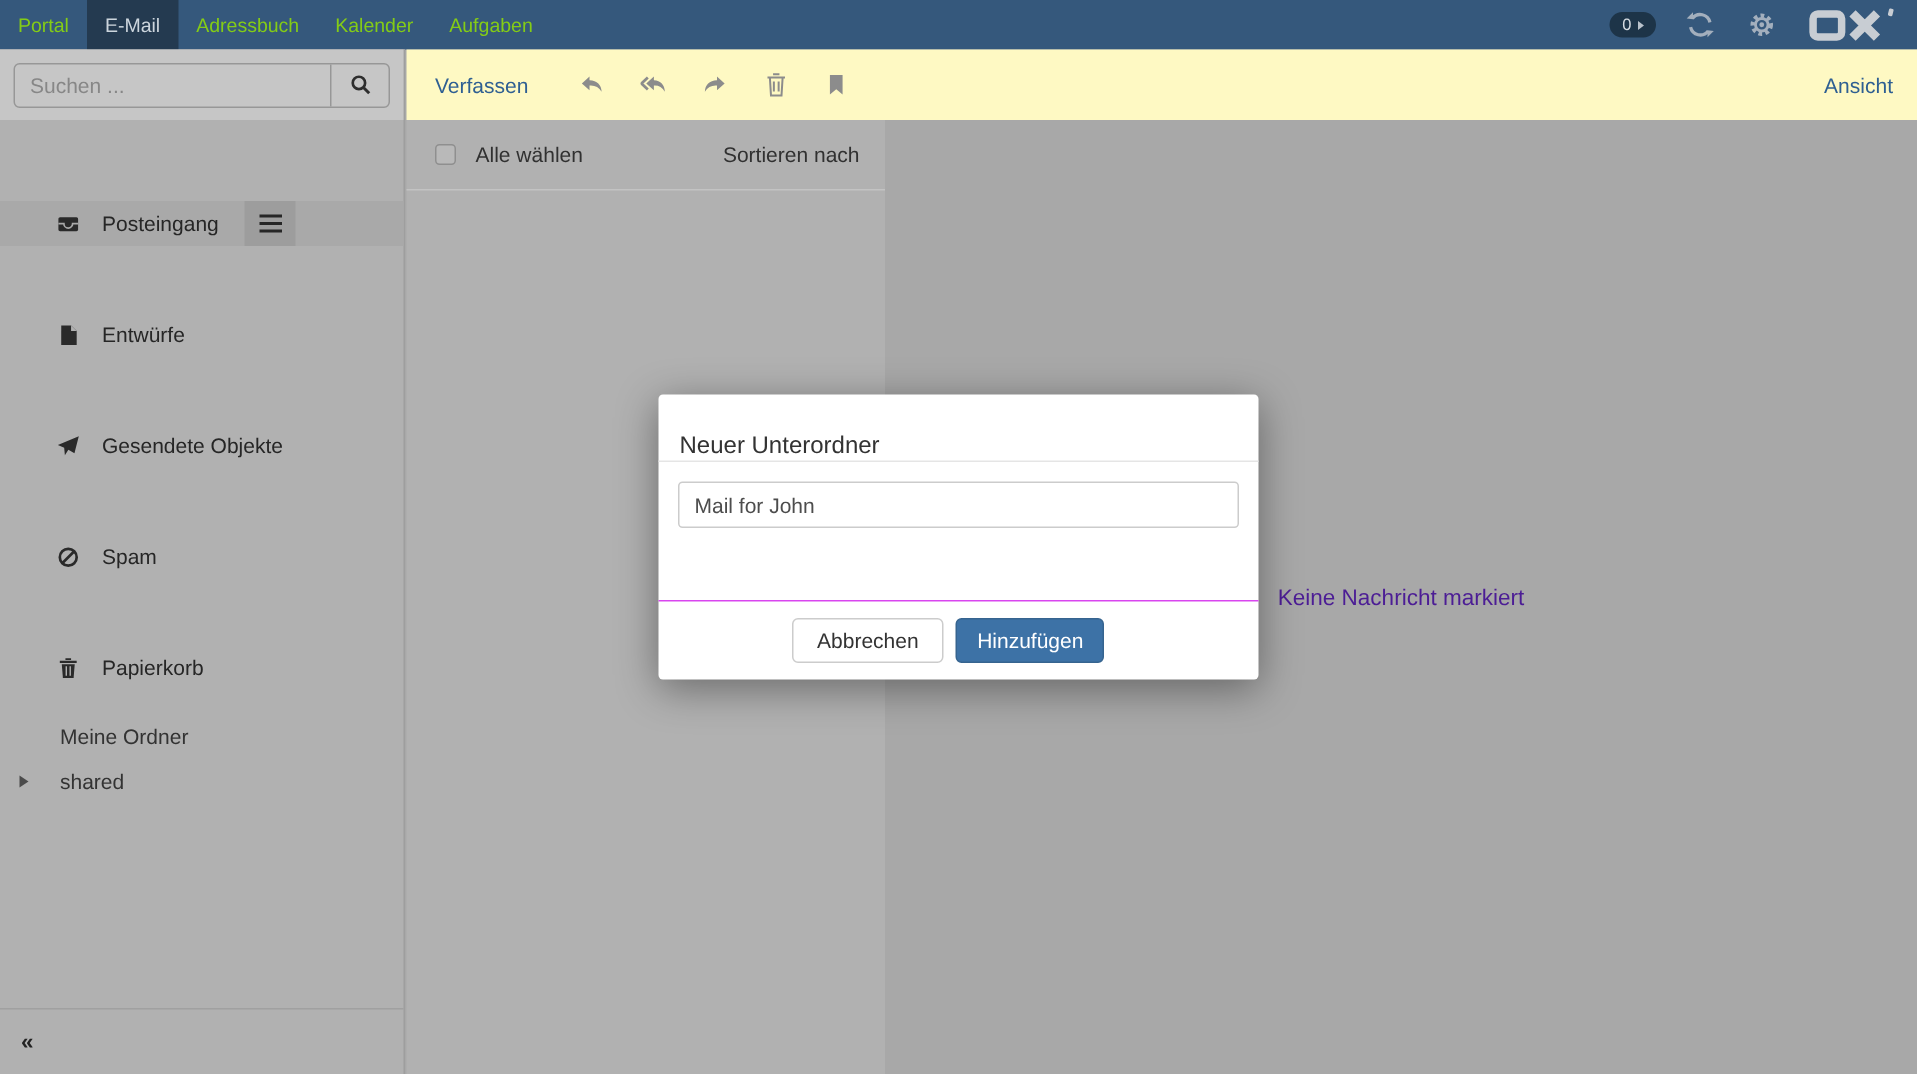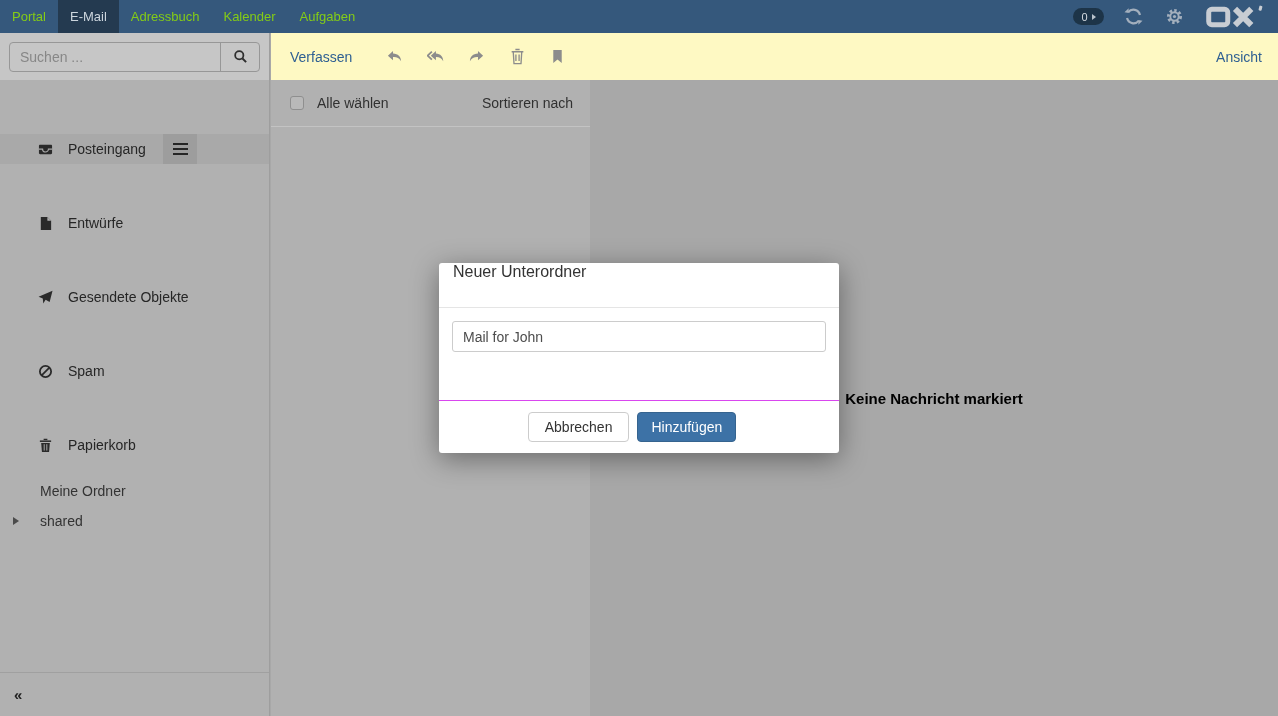--- a/index.html
+++ b/index.html
@@ -128,32 +128,32 @@
     background: #b9b9b9; margin-right: 13px; cursor: pointer; flex: none;
   }
   .sort-control { margin-left: auto; cursor: pointer; color: #313131; }
 
   
   .detail-pane {
     position: absolute; left: 590px; top: 80px; width: 688px; height: 636px;
     background: #a8a8a8;
     display: flex; align-items: center; justify-content: center;
   }
-  .empty-msg { color: #000000; font-size: 15px; font-weight: bold; }
+  .empty-msg { color: #4c1d95; font-size: 15px; }
 
   
   .modal {
     position: absolute; left: 439px; top: 263px; width: 400px; height: 190px;
     background: #ffffff; border-radius: 3px;
     box-shadow: 0 6px 28px rgba(0,0,0,0.4);
     z-index: 10;
   }
   .modal-header {
     height: 45px; border-bottom: 1px solid #e5e5e5;
-    display: flex; align-items: flex-start; padding-left: 14px;
+    display: flex; align-items: flex-end; padding-left: 14px;
   }
   .modal-title { font-size: 16px; color: #333; }
   .modal-body { padding: 13px 13px 0 13px; height: 92px; }
   .modal-input {
     width: 100%; height: 31px;
     border: 1px solid #cccccc; border-radius: 3px;
     padding: 0 10px; font-size: 14px; color: #4d4d4d; outline: none;
     font-family: "Liberation Sans", sans-serif; background: #fff;
   }
   .modal-footer {

